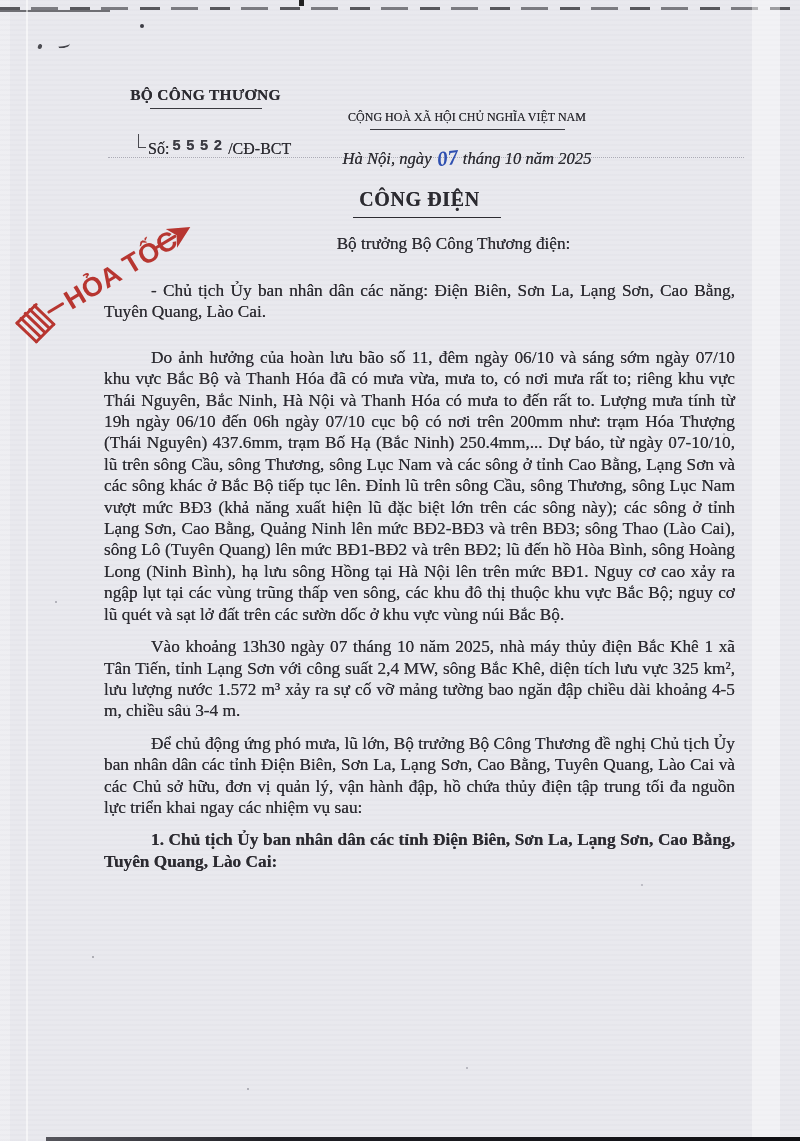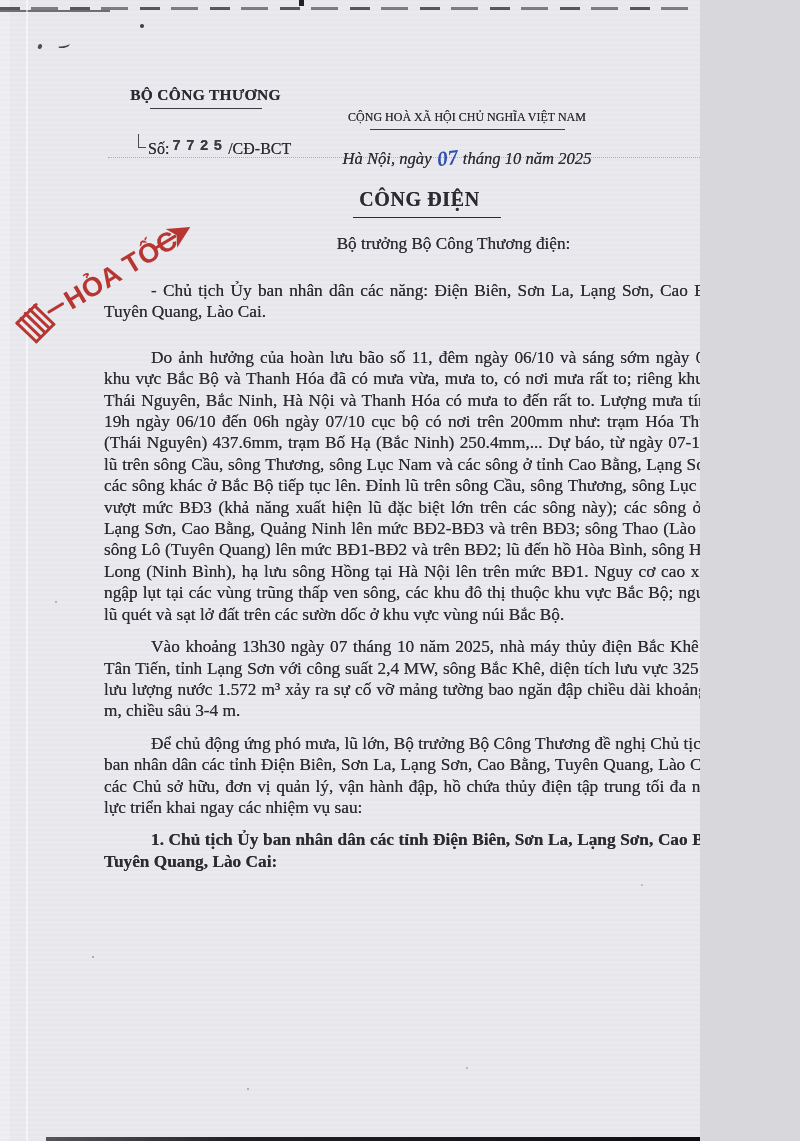--- a/index.html
+++ b/index.html
@@ -1,18 +1,18 @@
 <!DOCTYPE html>
 <html lang="vi"><head>
 <meta charset="utf-8">
 <style>
   html,body{margin:0;padding:0;}
   body{background:#d8d8dc;}
   .page{
-    position:relative; width:700px; height:1141px; overflow:hidden;
+    position:relative; width:800px; height:1141px; overflow:hidden;
     background-color:#e9e9ee;
     background-image:
       repeating-linear-gradient(0deg, rgba(130,130,150,.03) 0 2px, transparent 2px 5px),
       linear-gradient(90deg, rgba(255,255,255,.25) 0 10px, transparent 10px);
     font-family:"Liberation Serif","DejaVu Serif",serif;
     color:#2c2b31;
   }
   .txt{ text-shadow:0 0 .5px rgba(50,50,55,.85); }
 
   
@@ -78,21 +78,21 @@
   <div class="speck"></div>
   <div class="band-right"></div>
   <div class="band-left"></div>
   <div class="bottom-bar"></div>
 
   <div class="hdr-left txt">
     <div class="org">BỘ CÔNG THƯƠNG</div>
     <div class="org-rule"></div>
   </div>
   <div class="so-row txt">
-    <span class="bracket"></span><span>Số:</span><span class="so-number">7725</span><span>/CĐ-BCT</span>
+    <span class="bracket"></span><span>Số:</span><span class="so-number">5552</span><span>/CĐ-BCT</span>
   </div>
   <div class="dotted"></div>
 
   <div class="hdr-right txt">
     <div class="national">CỘNG HOÀ XÃ HỘI CHỦ NGHĨA VIỆT NAM</div>
     <div class="motto-rule"></div>
     <div class="dateline">
       <span>Hà Nội, ngày</span>
       <span class="day">07</span>
       <span>tháng 10 năm 2025</span>

